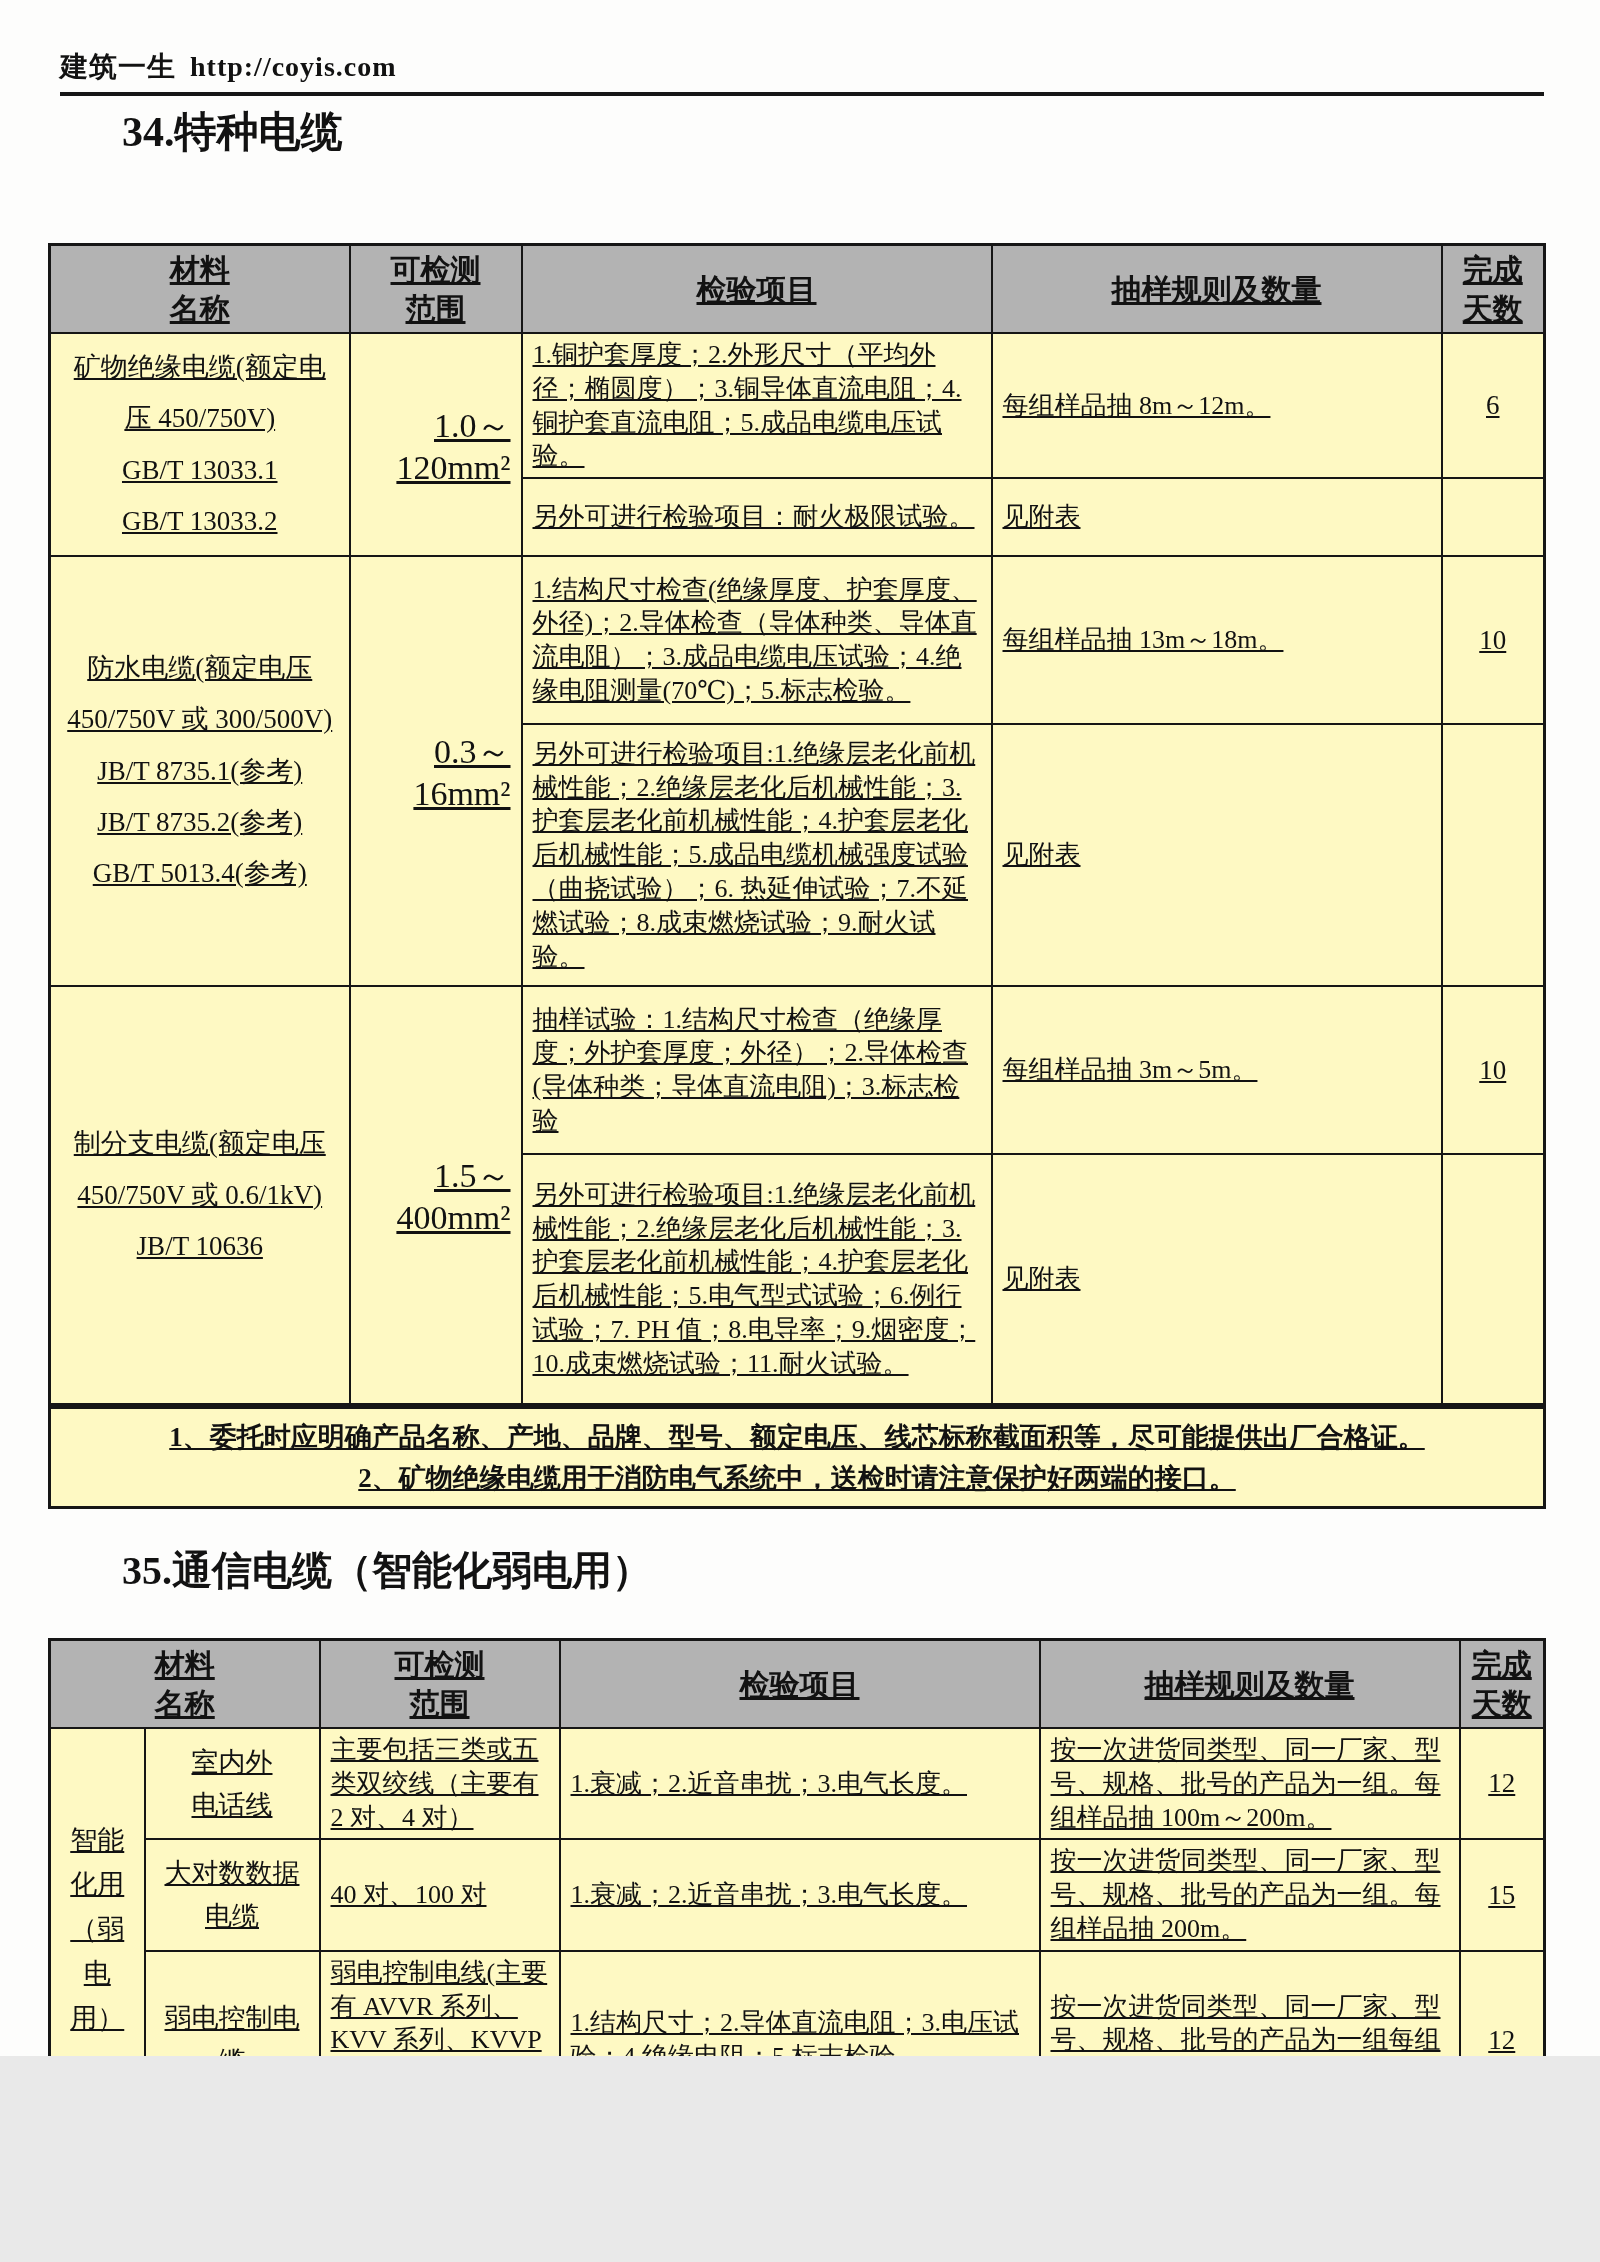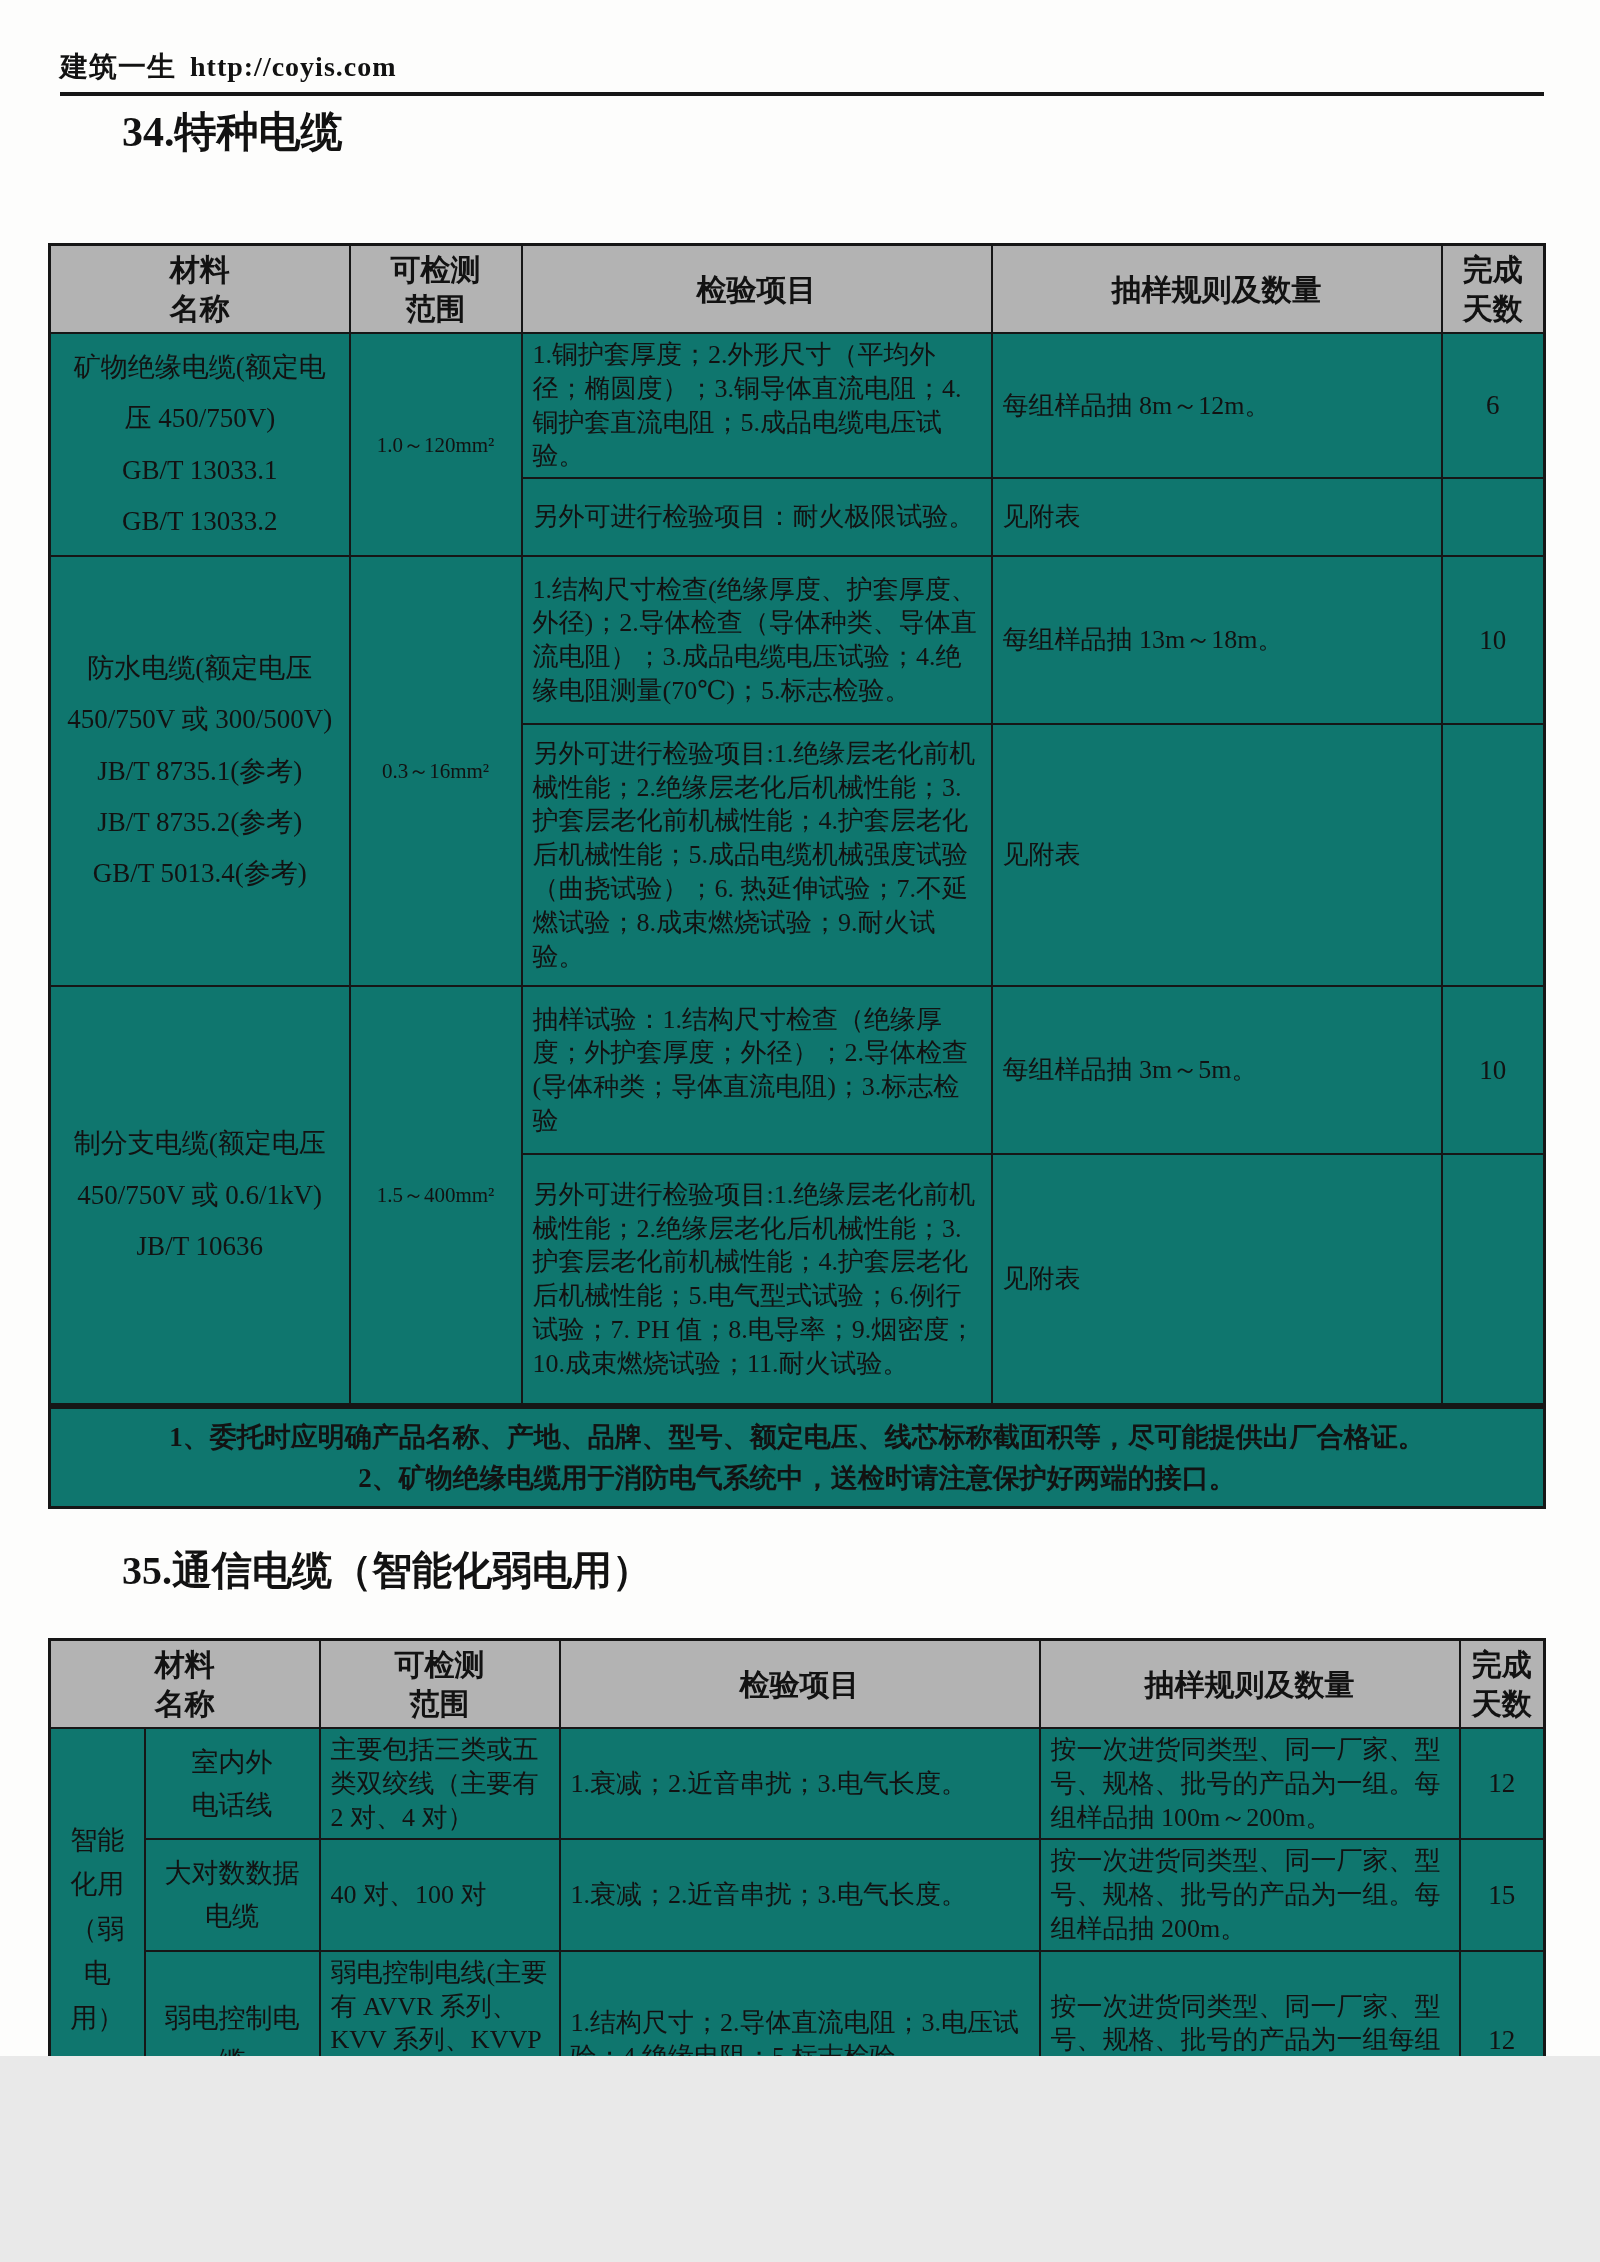--- a/index.html
+++ b/index.html
@@ -15,33 +15,33 @@
     position:absolute;left:60px;top:48px;width:1484px;
     border-bottom:4px solid #161616;padding-bottom:6px;
     font-size:28px;font-weight:bold;letter-spacing:1px;
   }
   .site-header .url{margin-left:14px;}
   
   .sec-title{position:absolute;left:122px;font-weight:bold;}
   .sec-title.t34{top:104px;font-size:42px;}
   .sec-title.t35{top:1543px;font-size:40px;}
   
-  table{border-collapse:collapse;table-layout:fixed;position:absolute;left:48px;background:#0f766e;}
+  table{border-collapse:collapse;table-layout:fixed;position:absolute;left:48px;background:#fef9c3;text-decoration:underline;}
   table.t1{top:243px;width:1495px;}
   table.t2{top:1638px;width:1495px;}
   th,td{border:2px solid #161616;padding:4px 10px;vertical-align:middle;}
   table{border:3px solid #161616;}
   th{
     background:#b3b3b3;font-weight:bold;font-size:30px;text-align:center;
     line-height:1.3;
   }
   td{font-size:26px;}
   .pre{white-space:pre-line;}
   .mat{text-align:center;line-height:1.9;font-size:27px;}
-  .rng{text-align:center;font-size:21px;}
+  .rng{text-align:right;font-size:34px;}
   .items,.samp{text-align:left;line-height:1.3;}
   .days{text-align:center;font-size:27px;}
   .notes-row td{
     border-top:6px solid #161616;font-weight:bold;font-size:27px;
     line-height:1.5;text-align:center;padding:8px 14px;vertical-align:top;
   }
   .grp{padding:4px 2px;line-height:1.65;font-size:27px;text-align:center;}
   
   .h78{height:78px;} .h76{height:76px;} .h96{height:96px;}
   .h108{height:108px;} .h110{height:110px;} .h128{height:128px;}

